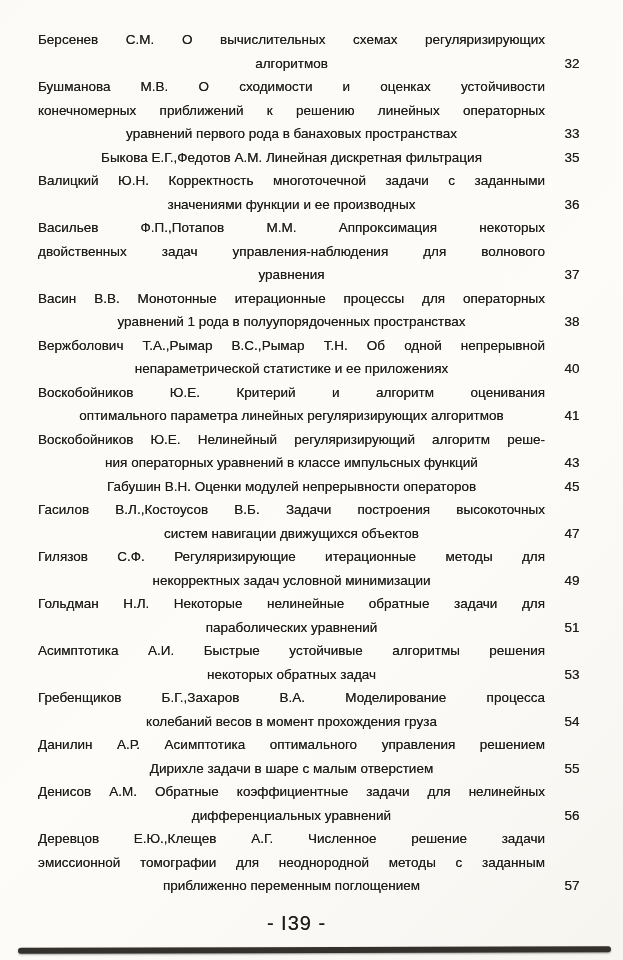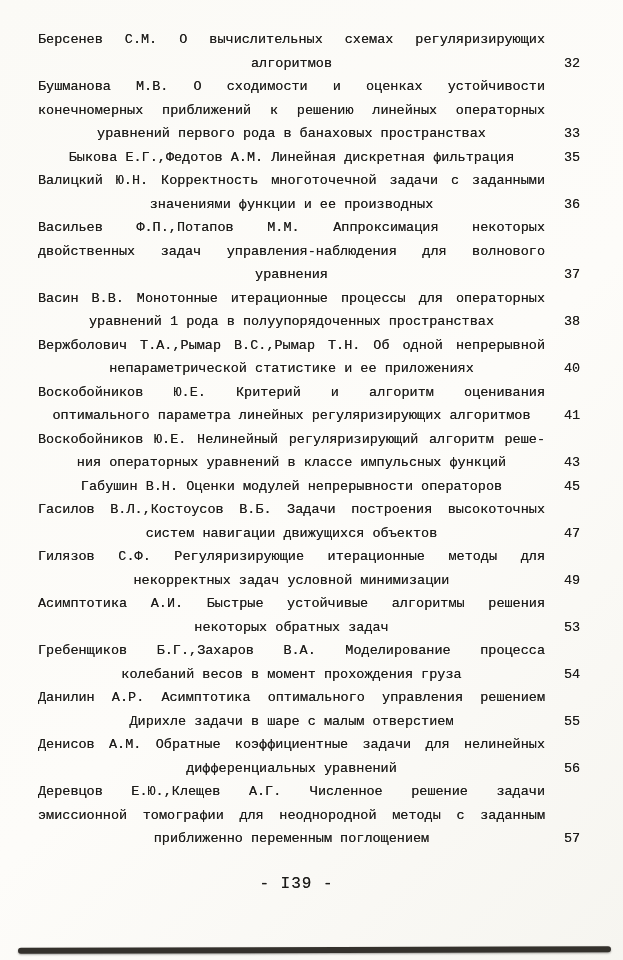--- a/index.html
+++ b/index.html
@@ -6,21 +6,21 @@
     margin: 0;
     padding: 0;
     background: #e8e6e1;
   }
   .page {
     position: relative;
     width: 623px;
     height: 960px;
     overflow: hidden;
     background: linear-gradient(135deg, #fbfaf6 0%, #fdfcf9 55%, #f6f5f0 100%);
-    font-family: Liberation Mono, monospace;
+    font-family: Liberation Sans, sans-serif;
     color: #1d1c1a;
   }
   .toc {
     padding: 28px 30px 0 38px;
   }
   .entry {
     position: relative;
     padding-right: 48px;
   }
   .line {
@@ -37,24 +37,24 @@
     position: absolute;
     right: 0;
     bottom: 0;
     width: 42px;
     font-size: 13.5px;
     line-height: 23.5px;
     text-align: center;
     text-shadow: 0 0 0.6px rgba(25, 24, 22, 0.75);
   }
   .footer {
-    margin-top: 22px;
+    margin-top: 14px;
     padding-right: 30px;
     text-align: center;
-    font-size: 16px;
+    font-size: 20px;
     line-height: 23.5px;
     letter-spacing: 1px;
     text-shadow: 0 0 0.6px rgba(25, 24, 22, 0.75);
   }
   .scan-edge {
     position: absolute;
     left: 18px;
     right: 12px;
     bottom: 7px;
     height: 6px;
@@ -158,20 +158,27 @@
   </div>
 
   <div class="entry">
     <div class="lines">
           <div class="line fill">Гилязов С.Ф. Регуляризирующие итерационные методы для</div>
           <div class="line">некорректных задач условной минимизации</div>
         </div>
     <span class="pagenum">49</span>
   </div>
 
+  <div class="entry">
+    <div class="lines">
+          <div class="line fill">Гольдман Н.Л. Некоторые нелинейные обратные задачи для</div>
+          <div class="line">параболических уравнений</div>
+        </div>
+    <span class="pagenum">51</span>
+  </div>
 
   <div class="entry">
     <div class="lines">
           <div class="line fill">Асимптотика А.И. Быстрые устойчивые алгоритмы решения</div>
           <div class="line">некоторых обратных задач</div>
         </div>
     <span class="pagenum">53</span>
   </div>
 
   <div class="entry">

